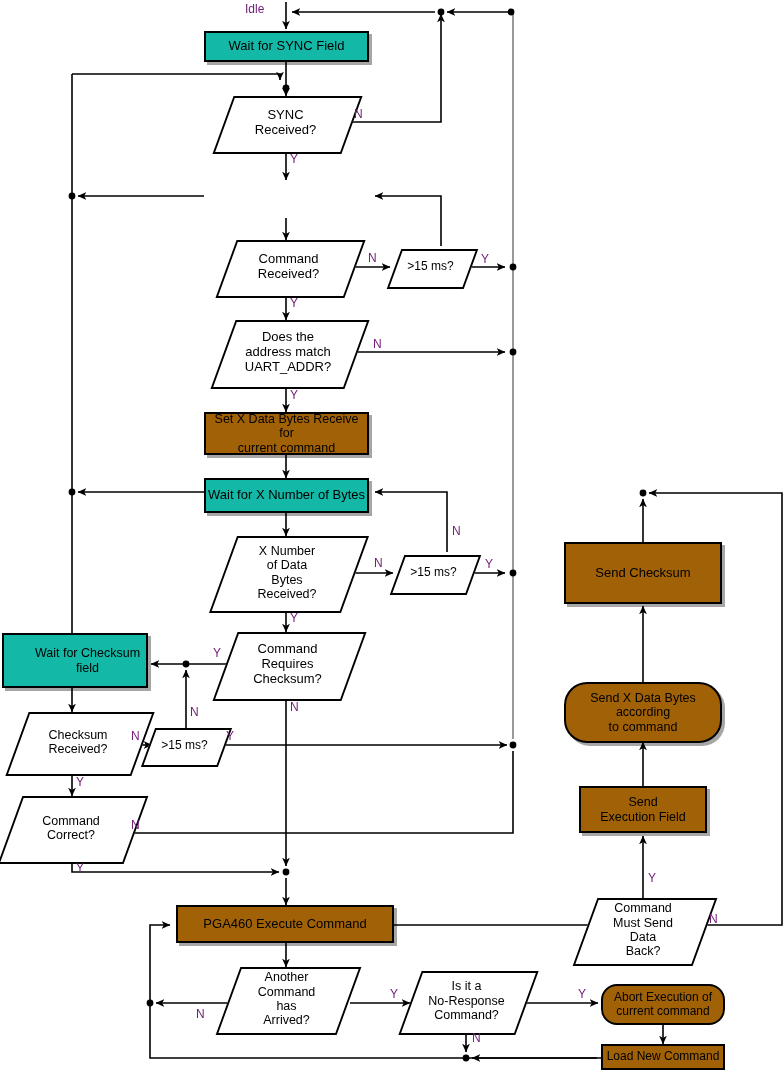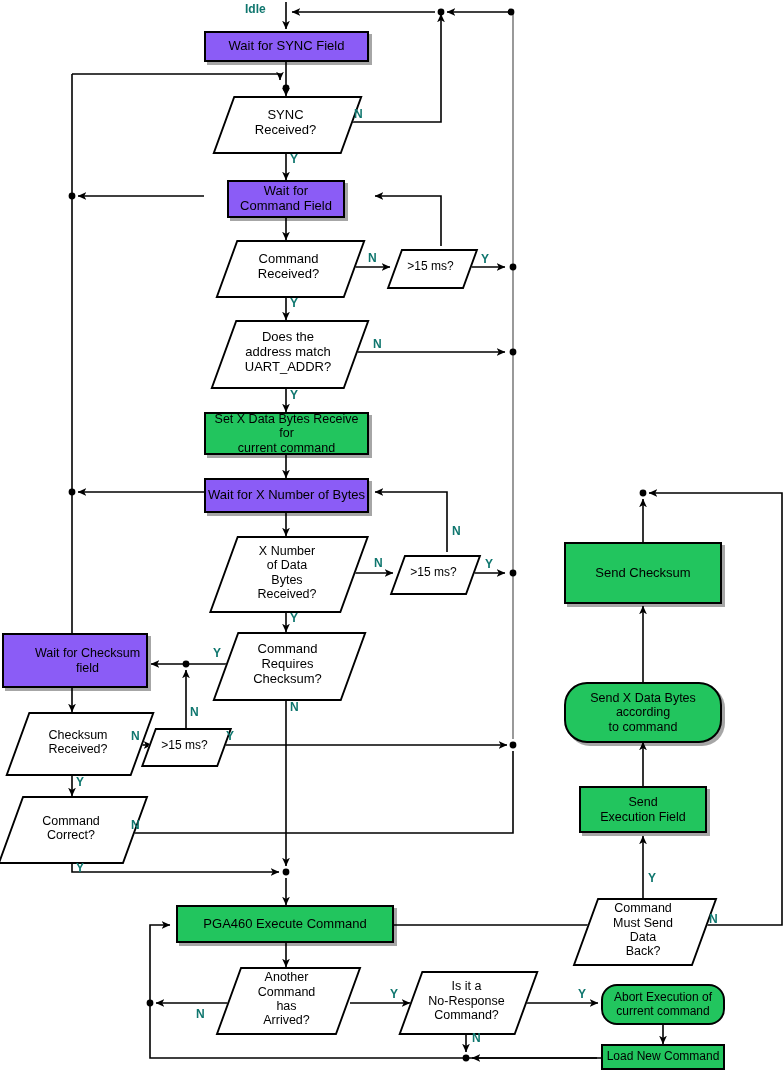--- a/index.html
+++ b/index.html
@@ -3,27 +3,27 @@
 <meta charset="utf-8">
 <style>
   html,body{margin:0;padding:0;background:#ffffff;}
   body{font-family:"Liberation Sans","DejaVu Sans",sans-serif;}
   #canvas{position:relative;width:784px;height:1073px;background:#ffffff;overflow:hidden;}
   #wires{position:absolute;left:0;top:0;width:784px;height:1073px;}
   .node{position:absolute;box-sizing:border-box;display:flex;align-items:center;
         justify-content:center;text-align:center;line-height:1.15;color:#000;}
   .proc{border:2px solid #000;}
   .proc.shadow{box-shadow:3px 3px 0 rgba(0,0,0,.35);}
-  .yellow{background:#8b5cf6;}
-  .blue{background:#22c55e;}
+  .yellow{background:#14b8a6;}
+  .blue{background:#a16207;}
   .dec{background:transparent;border:none;}
   .dec .skew{position:absolute;left:0;top:0;width:100%;height:100%;
              background:#fff;border:2px solid #000;transform:skewX(-20deg);}
   .dec .txt{position:relative;z-index:2;width:100%;padding:0 4px;box-sizing:border-box;}
-  .lbl{position:absolute;color:#0f766e;white-space:nowrap;font-weight:bold;}
+  .lbl{position:absolute;color:#701a75;white-space:nowrap;}
 </style>
 </head>
 <body>
 
 <div id="canvas">
 
   <svg id="wires" viewBox="0 0 784 1073" xmlns="http://www.w3.org/2000/svg">
     <defs>
       <marker id="ah" markerWidth="9" markerHeight="9" refX="8.3" refY="4.5" orient="auto" markerUnits="userSpaceOnUse">
         <path d="M0,0.6 L8.6,4.5 L0,8.4 L2.2,4.5 Z" fill="#000"></path>
@@ -152,24 +152,20 @@
   <div class="node proc yellow shadow" style="left:204px;top:31px;width:165px;height:31px;font-size:13px;">
     <span>Wait for SYNC Field</span>
   </div>
 
   <div class="node dec" style="left:223px;top:96px;width:125px;height:54px;font-size:13px;">
     <span class="skew"></span>
     <span class="txt" style="white-space:pre-line;">SYNC
 Received?</span>
   </div>
 
-  <div class="node proc yellow shadow" style="left:227px;top:180px;width:118px;height:38px;font-size:13px;">
-    <span style="white-space:pre-line;">Wait for
-Command Field</span>
-  </div>
 
   <div class="node dec" style="left:226px;top:240px;width:125px;height:54px;font-size:13px;">
     <span class="skew"></span>
     <span class="txt" style="white-space:pre-line;">Command
 Received?</span>
   </div>
 
   <div class="node dec" style="left:394px;top:249px;width:73px;height:36px;font-size:12px;">
     <span class="skew"></span>
     <span class="txt">&gt;15 ms?</span>

